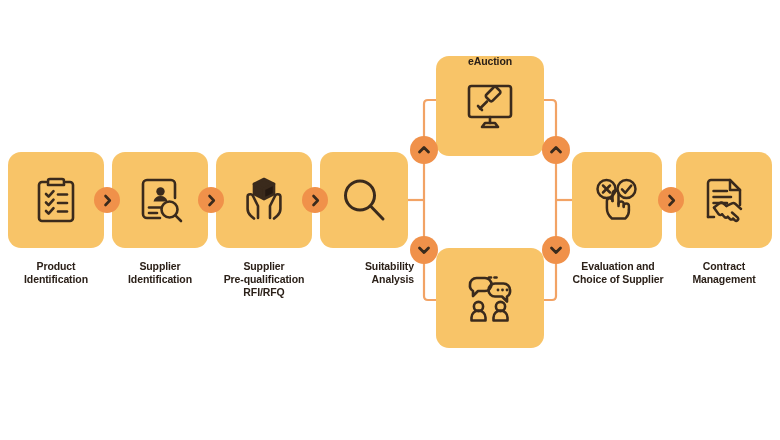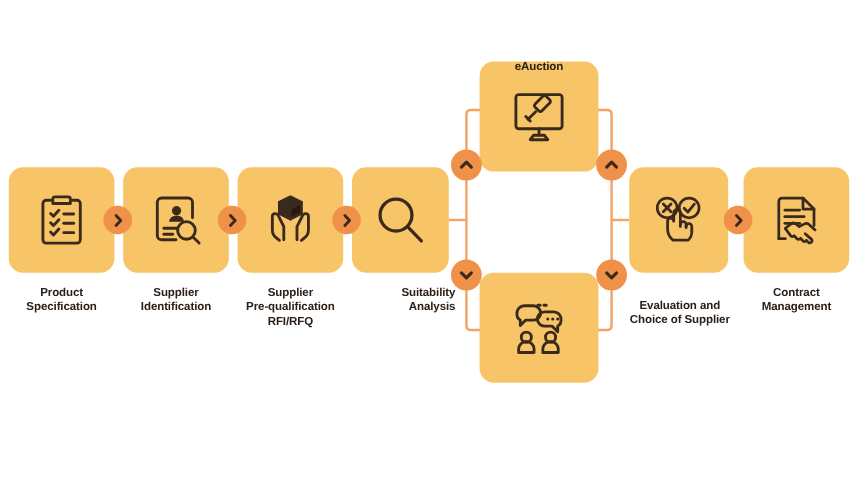--- a/index.html
+++ b/index.html
@@ -85,21 +85,21 @@
         <path d="M16 20 l2.6 2.6 L23.5 17.2"></path>
           <path d="M28 20.5 H37"></path>
         <path d="M16 28.5 l2.6 2.6 L23.5 25.7"></path>
           <path d="M28 29 H37"></path>
         <path d="M16 37 l2.6 2.6 L23.5 34.2"></path>
           <path d="M28 37.5 H37"></path>
       </svg>
     </span>
   </div>
   <div class="caption" style="left:6px;top:260px;width:100px;">Product
-Specification</div>
+Identification</div>
 
   <div class="badge small" style="left:94px;top:187px;">
     <span>
       <svg width="13" height="13" viewBox="0 0 13 13" fill="none" stroke="#3A2A1C" stroke-width="2.6" stroke-linecap="round" stroke-linejoin="round">
         <path d="M4.5 2 L8.8 6.5 L4.5 11"></path>
       </svg>
     </span>
   </div>
 
   <div class="card" style="left:112px;top:152px;width:96px;height:96px;">
@@ -235,21 +235,21 @@
           <path d="M20 12.5 L13 19.5"></path>
         <circle cx="36.5" cy="16" r="9"></circle>
         <path d="M32 16.3 L35.3 19.8 L41.2 12.6"></path>
         <path d="M22.5 28 V20.5 a3 3 0 0 1 6 0 V33"></path>
         <path d="M28.5 31 a2.6 2.6 0 0 1 5.2 0 V34"></path>
         <path d="M33.7 33 a2.6 2.6 0 0 1 5.2 0 V37"></path>
         <path d="M22.5 28 a2.8 2.8 0 0 0 -5.6 0 v7 a13 13 0 0 0 5 10.4 h13.6 a10 10 0 0 0 3.4 -7.6 V37"></path>
       </svg>
     </span>
   </div>
-  <div class="caption" style="left:562px;top:272px;width:112px;">Evaluation and
+  <div class="caption" style="left:562px;top:260px;width:112px;">Evaluation and
 Choice of Supplier</div>
 
   <div class="badge small" style="left:658px;top:187px;">
     <span>
       <svg width="13" height="13" viewBox="0 0 13 13" fill="none" stroke="#3A2A1C" stroke-width="2.6" stroke-linecap="round" stroke-linejoin="round">
         <path d="M4.5 2 L8.8 6.5 L4.5 11"></path>
       </svg>
     </span>
   </div>
 

